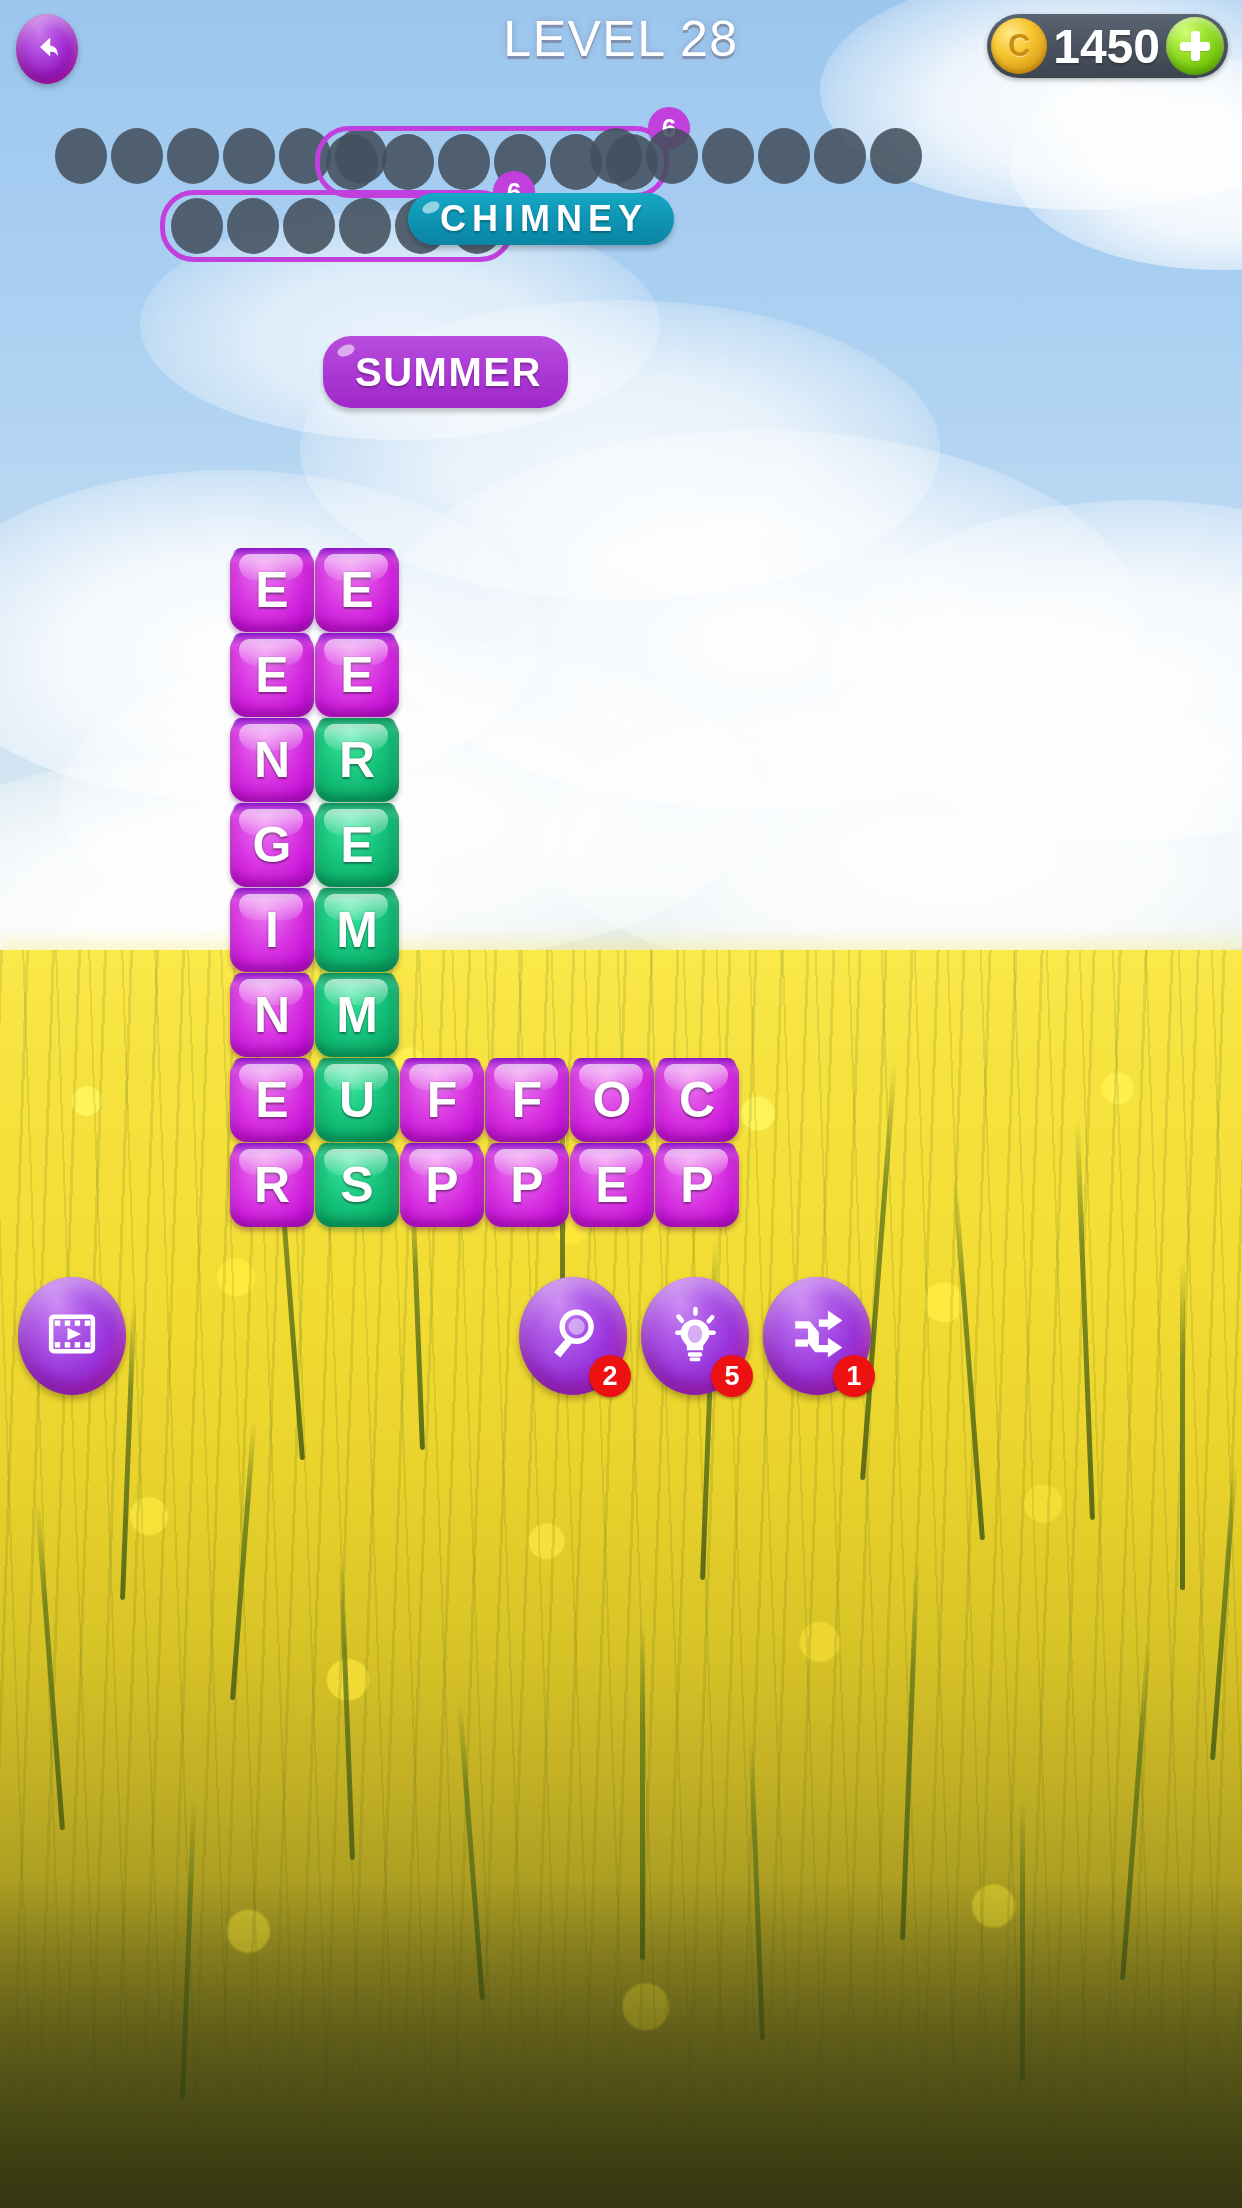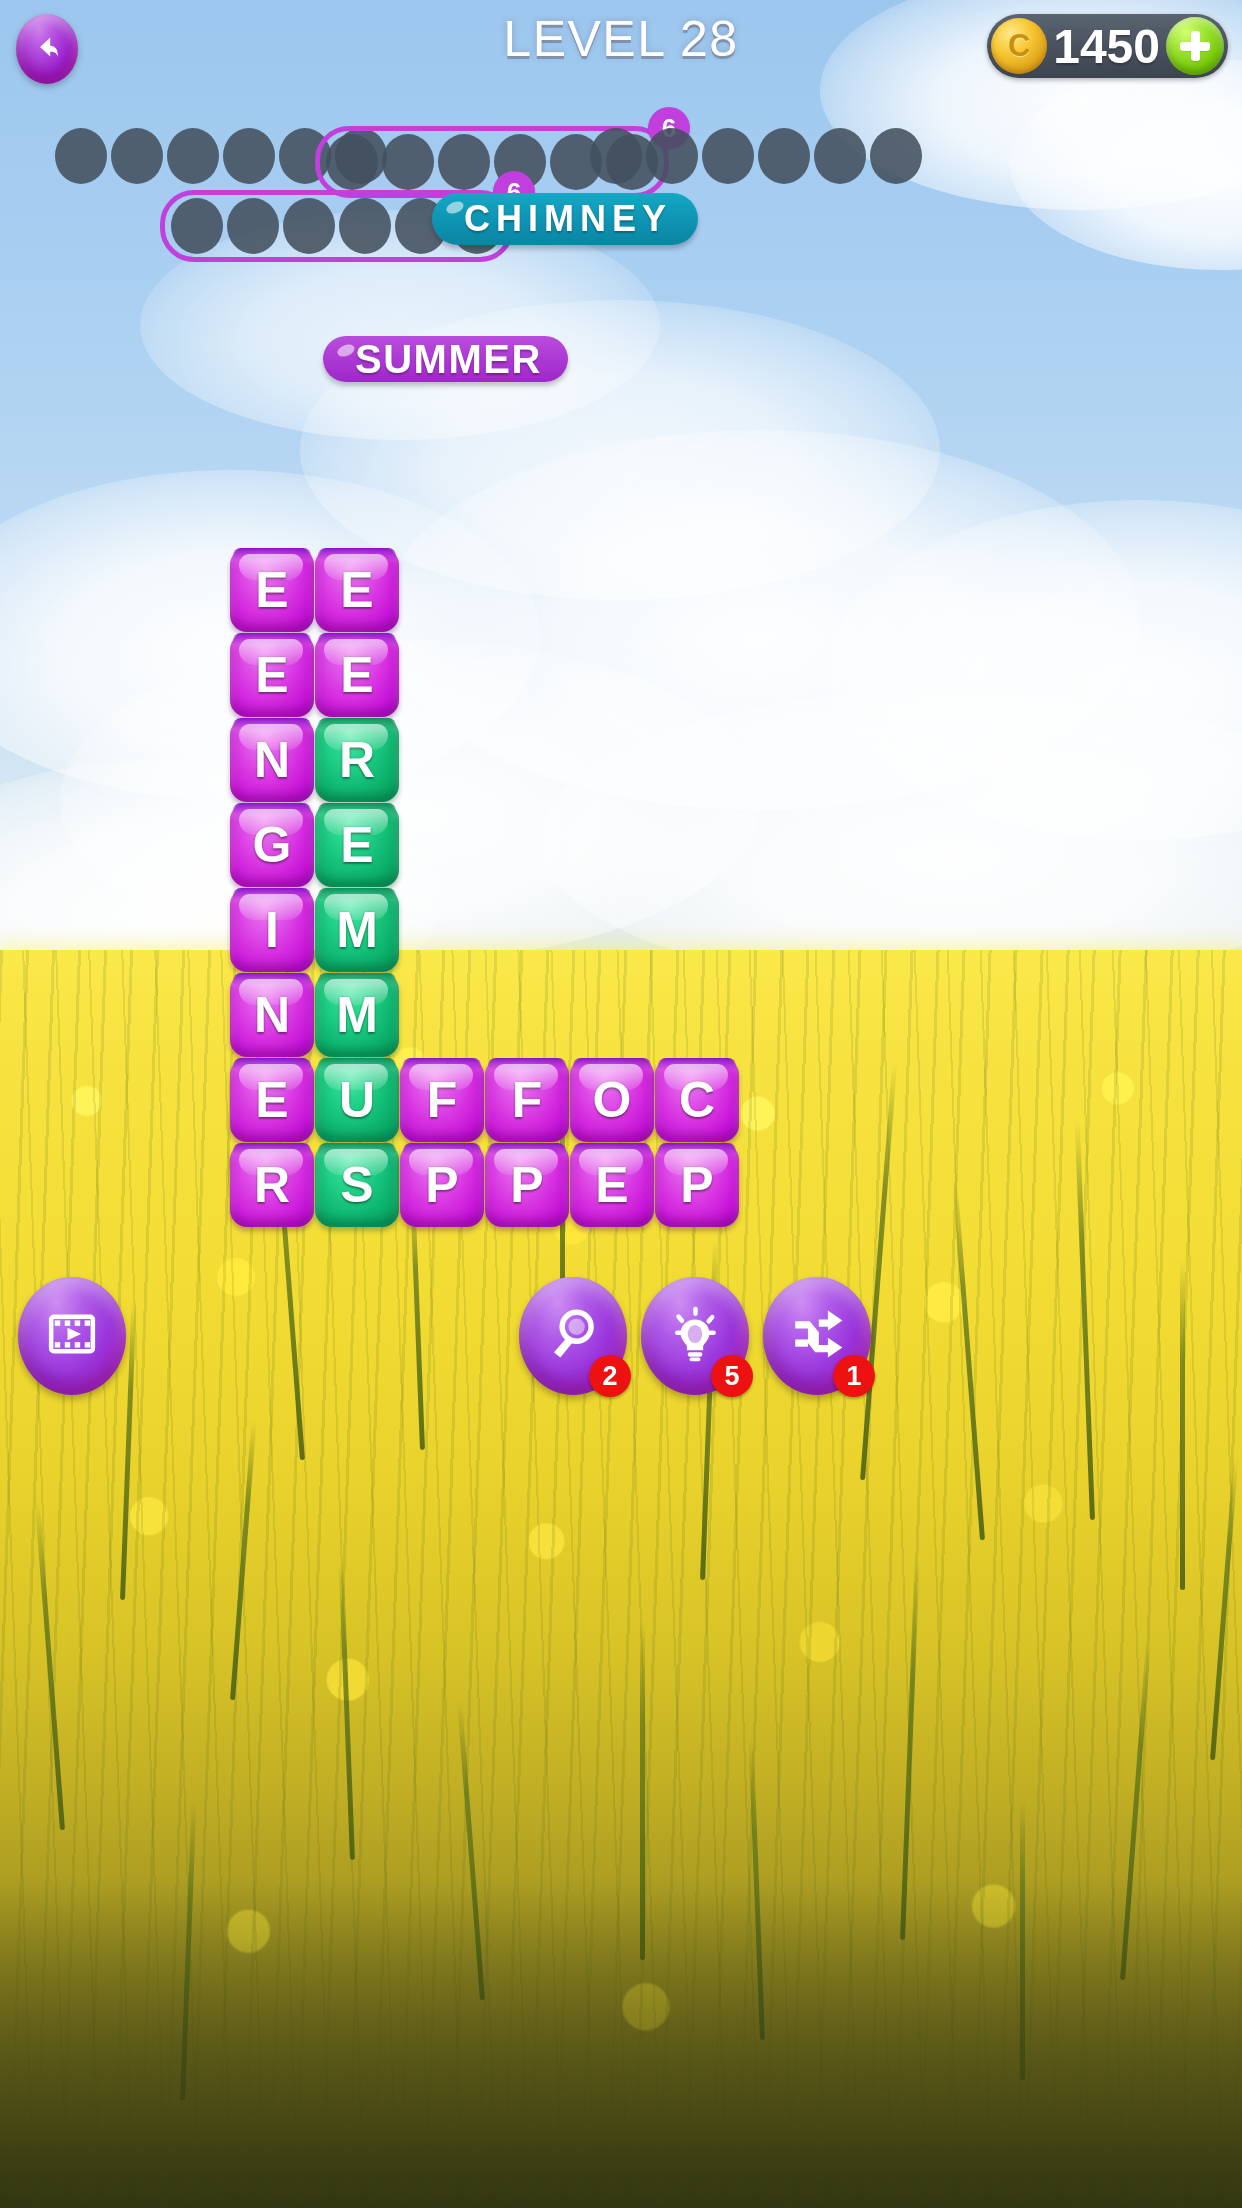--- a/index.html
+++ b/index.html
@@ -365,24 +365,24 @@
         <span class="dot"></span>
         <span class="dot"></span>
         <span class="dot"></span>
         <span class="dot"></span>
         <span class="ring-count">6</span>
       </div>
     </div>
 
   </div>
 
-  <div class="pill pill-teal" style="left:432px; top:193px;">
+  <div class="pill pill-teal" style="left:408px; top:193px;">
     <span class="pill-label">CHIMNEY</span>
   </div>
-  <div class="pill pill-purple" style="left:323px; top:336px; height:46px; border-radius:28px;">
+  <div class="pill pill-purple" style="left:323px; top:336px; height:72px; border-radius:28px;">
     <span class="pill-label tight">SUMMER</span>
   </div>
 
   <div id="grid" style="left:230px; top:548px;">
       <div class="tile magenta" style="left: 0px; top: 0px;">
         <div class="face"></div>
         <div class="edge-top"></div>
         <div class="gloss"></div>
         <span class="ch">E</span>
       </div>

